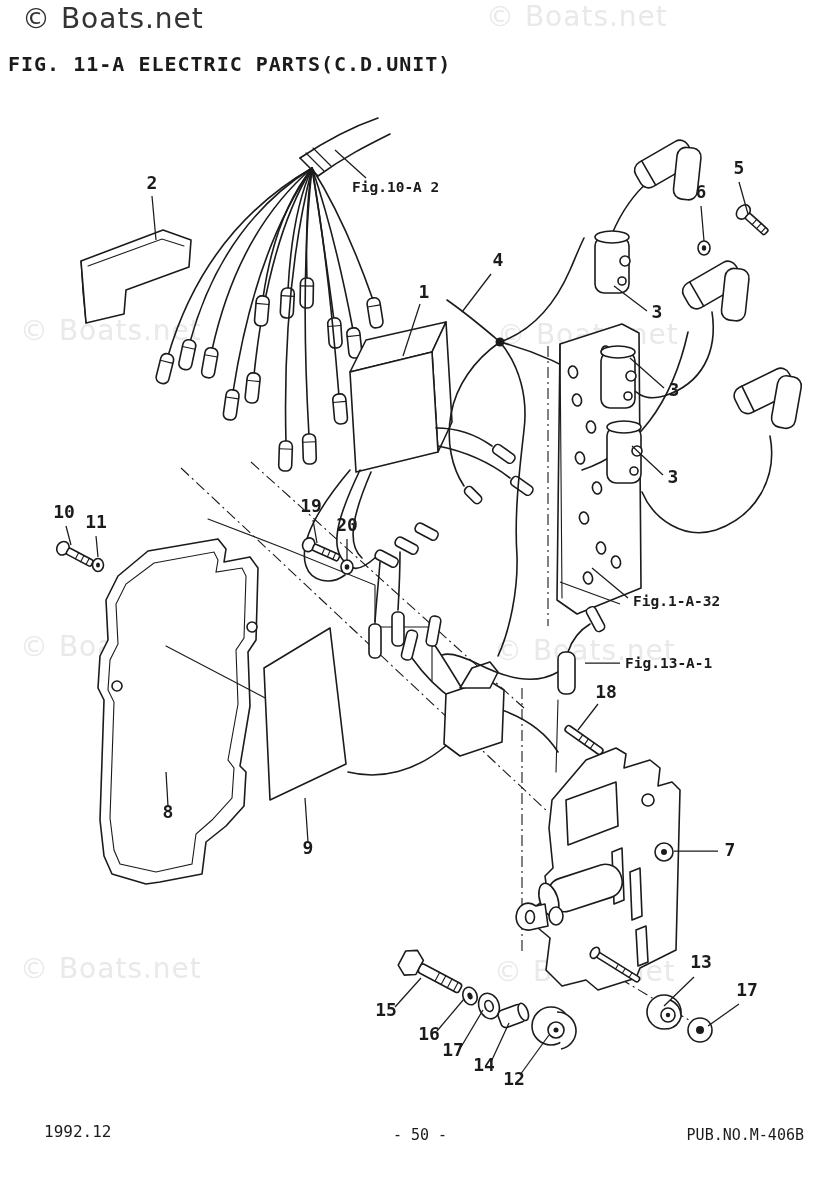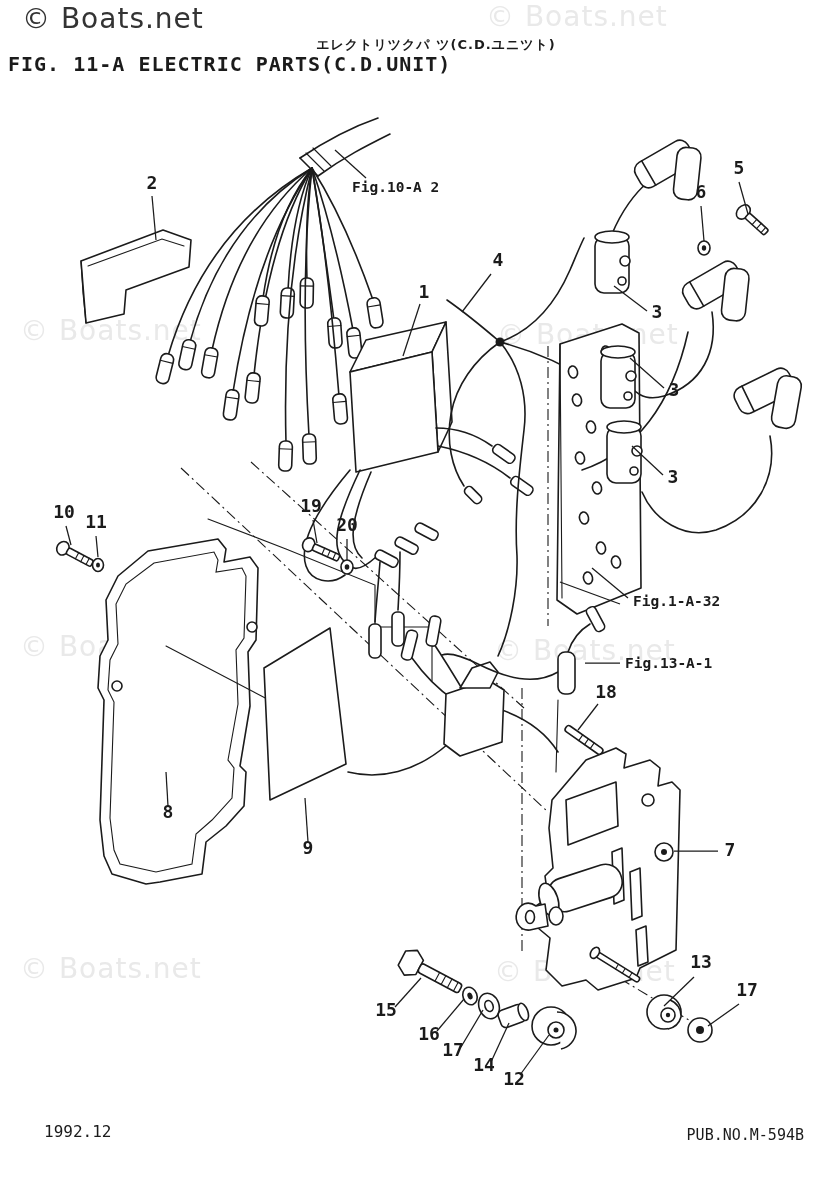--- a/index.html
+++ b/index.html
@@ -48,25 +48,25 @@
       <div class="wm" style="left: 20px; top: 314px;">© Boats.net</div>
       <div class="wm" style="left: 497px; top: 318px;">© Boats.net</div>
       <div class="wm" style="left: 20px; top: 630px;">© Boats.net</div>
       <div class="wm" style="left: 494px; top: 634px;">© Boats.net</div>
       <div class="wm" style="left: 20px; top: 952px;">© Boats.net</div>
       <div class="wm" style="left: 494px; top: 955px;">© Boats.net</div>
     </div>
 
   <div class="logo-dark">© Boats.net</div>
 
-  <div class="title-jp">エレクトリツクパ ツ(C.D.ユニツト)</div>
   <div class="title-main">FIG. 11-A ELECTRIC PARTS(C.D.UNIT)</div>
 
   <div class="footer-date">1992.12</div>
-  <div class="footer-pub">PUB.NO.M-594B</div>
+  <div class="footer-page">- 50 -</div>
+  <div class="footer-pub">PUB.NO.M-406B</div>
 
   <svg width="840" height="1200" viewBox="0 0 840 1200">
 
     <g>
       <line class="dashdot" x1="181" y1="468" x2="548" y2="812"></line>
       <line class="dashdot" x1="251" y1="462" x2="524" y2="708"></line>
       <line class="dashdot" x1="548" y1="346" x2="548" y2="626"></line>
       <line class="dashdot" x1="522" y1="688" x2="522" y2="952"></line>
       <line class="dashdot" x1="566" y1="946" x2="712" y2="1034"></line>
       <path class="thin" d="M208,519 L286,549 L375,585 L375,627 L432,627 L432,681"></path>

